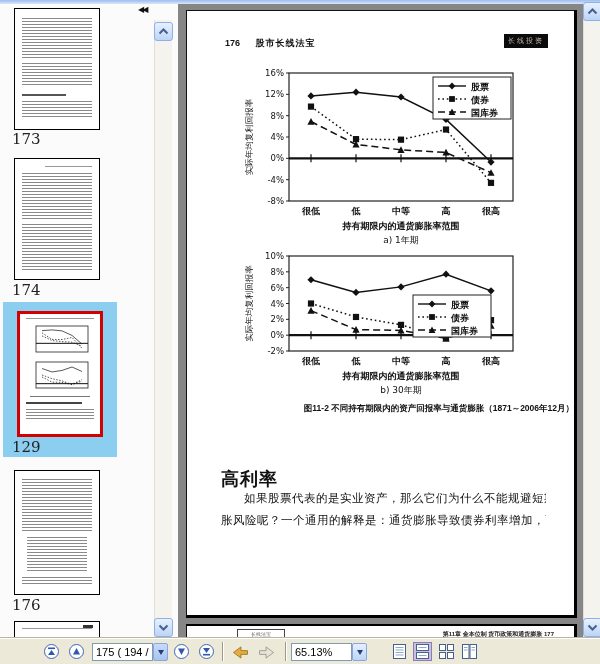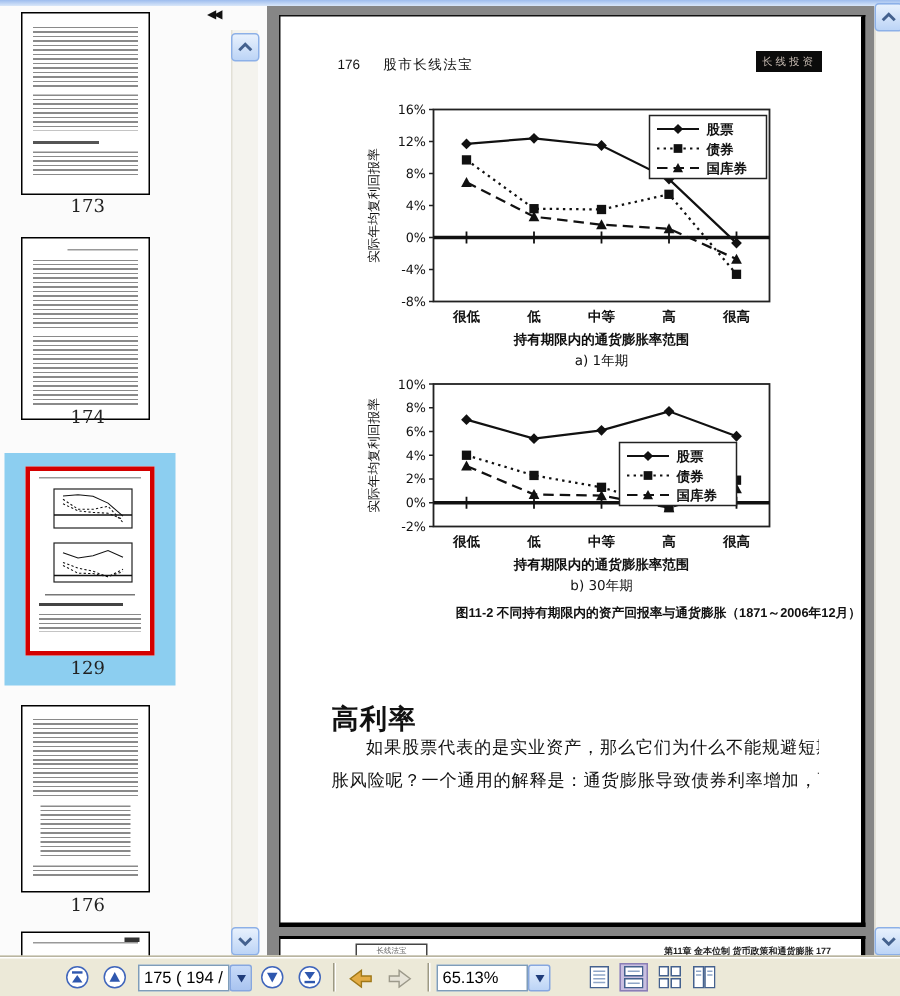--- a/index.html
+++ b/index.html
@@ -6,37 +6,37 @@
   .app{position:relative;width:600px;height:664px;overflow:hidden;background:#ECE9D8;
        font-family:"Liberation Sans","DejaVu Sans",sans-serif;-webkit-font-smoothing:antialiased;}
   .topstrip{position:absolute;left:0;top:0;width:600px;height:4px;
        background:linear-gradient(#9DBCEE,#D9E7F9);}
   
   .sidebar{position:absolute;left:0;top:4px;width:178px;height:633px;background:#FBFBFB;}
   .collapse{position:absolute;left:138px;top:0px;width:18px;height:12px;cursor:pointer;
        color:#111;font-size:8px;letter-spacing:-2px;line-height:12px;}
   .thumb{position:absolute;left:14px;width:84px;background:#fff;border:1px solid #000;overflow:hidden;}
   .tl{background:repeating-linear-gradient(to bottom,#8a8a8a 0,#8a8a8a 1px,transparent 1px,transparent 3px);}
-  .plabel{position:absolute;left:0;width:117px;text-align:center;font-family:"DejaVu Serif",serif;
-       font-size:12px;color:#222;}
+  .plabel{position:absolute;left:0;width:117px;font-family:"DejaVu Serif",serif;
+       font-size:15px;color:#222;padding-left:12px;}
   .selwrap{position:absolute;left:3px;top:298px;width:114px;height:155px;background:#8CCEF0;}
   .selthumb{position:absolute;left:14px;top:9px;width:80px;height:120px;background:#fff;
        border:3px solid #D40000;overflow:hidden;}
   
   .vtrack{position:absolute;width:17px;background:#F4F3EE;border-left:1px solid #E2E0D6;}
   .sbtn{position:absolute;width:17px;height:17px;border:1px solid #8CB0E8;border-radius:3px;
        background:linear-gradient(#E8F1FD,#BCD4F6);display:flex;align-items:center;justify-content:center;cursor:pointer;}
   
   .main{position:absolute;left:178px;top:4px;width:405px;height:633px;background:#868686;}
   .page{position:absolute;left:8px;top:6px;width:391px;height:608px;background:#fff;
        border-top:1px solid #111;border-left:1px solid #111;border-right:3px solid #000;border-bottom:3px solid #000;
        box-sizing:border-box;color:#111;}
   .page2{position:absolute;left:8px;top:620px;width:391px;height:13px;background:#fff;
        border-top:2px solid #000;border-left:1px solid #111;border-right:3px solid #000;box-sizing:border-box;}
-  .pghead{position:absolute;top:26px;left:38px;font-size:9px;font-weight:normal;letter-spacing:1px;}
+  .pghead{position:absolute;top:26px;left:38px;font-size:9px;font-weight:bold;letter-spacing:1px;}
   .pghead .num{margin-right:12px;letter-spacing:0;}
   .badge{position:absolute;top:23px;right:26px;background:#0B0B0B;color:#C9BDB4;font-size:7px;
        padding:2px 4px;letter-spacing:2px;}
   .chartsvg{position:absolute;left:50px;}
   .figcap{position:absolute;top:392px;left:0;width:100%;text-align:right;font-size:8.5px;font-weight:bold;}
   .sechead{position:absolute;top:420px;left:34px;display:flex;align-items:center;gap:6px;
        font-size:13.5px;font-weight:bold;letter-spacing:1px;}
   .subhead{position:absolute;top:456px;left:34px;font-size:18px;font-weight:bold;letter-spacing:1px;}
   .bodyline{position:absolute;left:34px;right:28px;font-size:11.5px;letter-spacing:0.5px;white-space:nowrap;overflow:hidden;}
   .p2badge{position:absolute;left:50px;top:3px;width:46px;height:8px;border:1px solid #444;
@@ -77,21 +77,21 @@
       <div style="height:2px;background:#555;width:44px;margin:7px 7px 0;"></div>
       <div class="tl" style="height:16px;margin:5px 7px 0;"></div>
     </div>
     <div class="plabel" style="top:126px;">173</div>
 
     <div class="thumb" style="top:154px;height:120px;">
       <div style="height:1px;background:#999;margin:7px 7px 0 30px;"></div>
       <div class="tl" style="height:46px;margin:6px 7px 0;"></div>
       <div class="tl" style="height:48px;margin:5px 7px 0;"></div>
     </div>
-    <div class="plabel" style="top:267px;">174</div>
+    <div class="plabel" style="top:277px;">174</div>
 
     <div class="selwrap">
       <div class="selthumb">
         <div style="height:1px;background:#999;margin:4px 6px 0 6px;"></div>
         <svg width="62" height="32" style="margin:4px auto 0;" viewBox="0 0 62 32">
             <rect x="7" y="3" width="52" height="26" fill="none" stroke="#222" stroke-width="0.8"></rect>
             <line x1="7" y1="20.333333333333332" x2="59" y2="20.333333333333332" stroke="#111" stroke-width="1"></line>
             <polyline points="13,7.658333333333334 23,6.9 33,7.875 43,12.424999999999999 53,21.091666666666665" fill="none" stroke="#111" stroke-width="0.7" stroke-dasharray=""></polyline>
             <polyline points="13,9.825 23,16.433333333333337 33,16.541666666666664 43,14.483333333333333 53,25.316666666666666" fill="none" stroke="#111" stroke-width="0.7" stroke-dasharray="1.5,1.5"></polyline>
             <polyline points="13,12.858333333333333 23,17.516666666666666 33,18.6 43,19.14166666666667 53,23.258333333333333" fill="none" stroke="#111" stroke-width="0.7" stroke-dasharray="1.5,1.5"></polyline>

